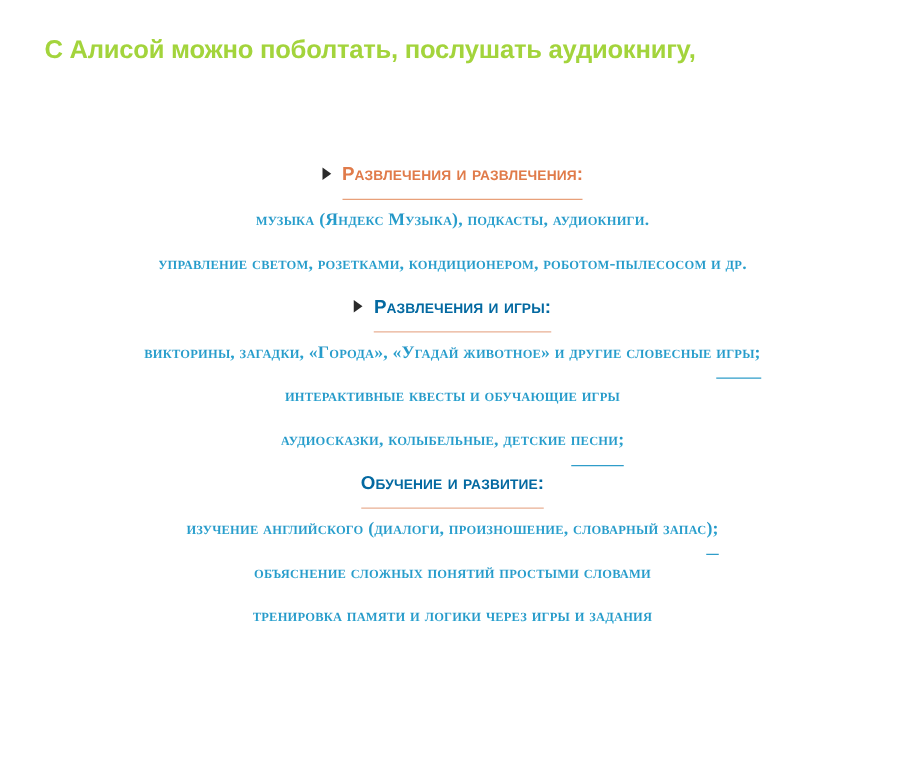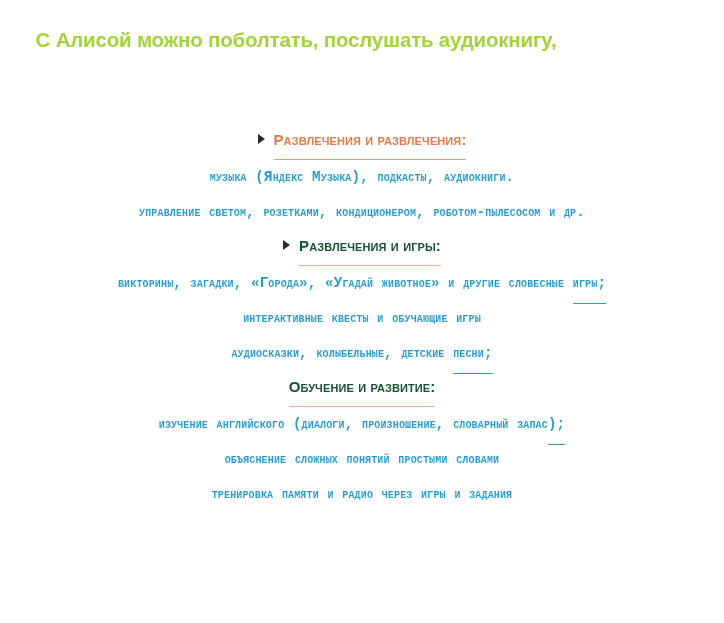--- a/index.html
+++ b/index.html
@@ -106,27 +106,27 @@
     color: #e07b4a;
     border-bottom: 1.5px solid #e8a07a;
     padding-bottom: 1px;
     vertical-align: middle;
   }
   .heading-text.muted {
     color: #d9936a;
     border-bottom-color: #e6b79c;
   }
   .heading-text.light {
-    color: #14532d;
+    color: #0369a1;
     border-bottom-color: #e9b094;
   }
 
   .item-text {
     display: inline-block;
-    font-family: Liberation Mono, monospace;
+    font-family: Liberation Serif, serif;
     font-weight: bold;
     font-size: 14.2px;
     font-variant: small-caps;
     letter-spacing: 0.15px;
     color: #1b8fc2;
     background: linear-gradient(180deg, #1782b8 0%, #2aa2cf 62%, #48b6dd 100%);
     -webkit-background-clip: text;
     background-clip: text;
     -webkit-text-fill-color: transparent;
   }
@@ -181,17 +181,17 @@
         <span class="heading-text light">Обучение и развитие:</span>
       </span>
     </div>
     <div class="row item">
       <span class="item-text"><span>изучение английского (диалоги, произношение, словарный запас</span><span class="u">);</span></span>
     </div>
     <div class="row item">
       <span class="item-text"><span>объяснение сложных понятий простыми словами</span></span>
     </div>
     <div class="row item">
-      <span class="item-text"><span>тренировка памяти и радио через игры и задания</span></span>
+      <span class="item-text"><span>тренировка памяти и логики через игры и задания</span></span>
     </div>
 
   </div>
 </div>
 
 </body></html>

